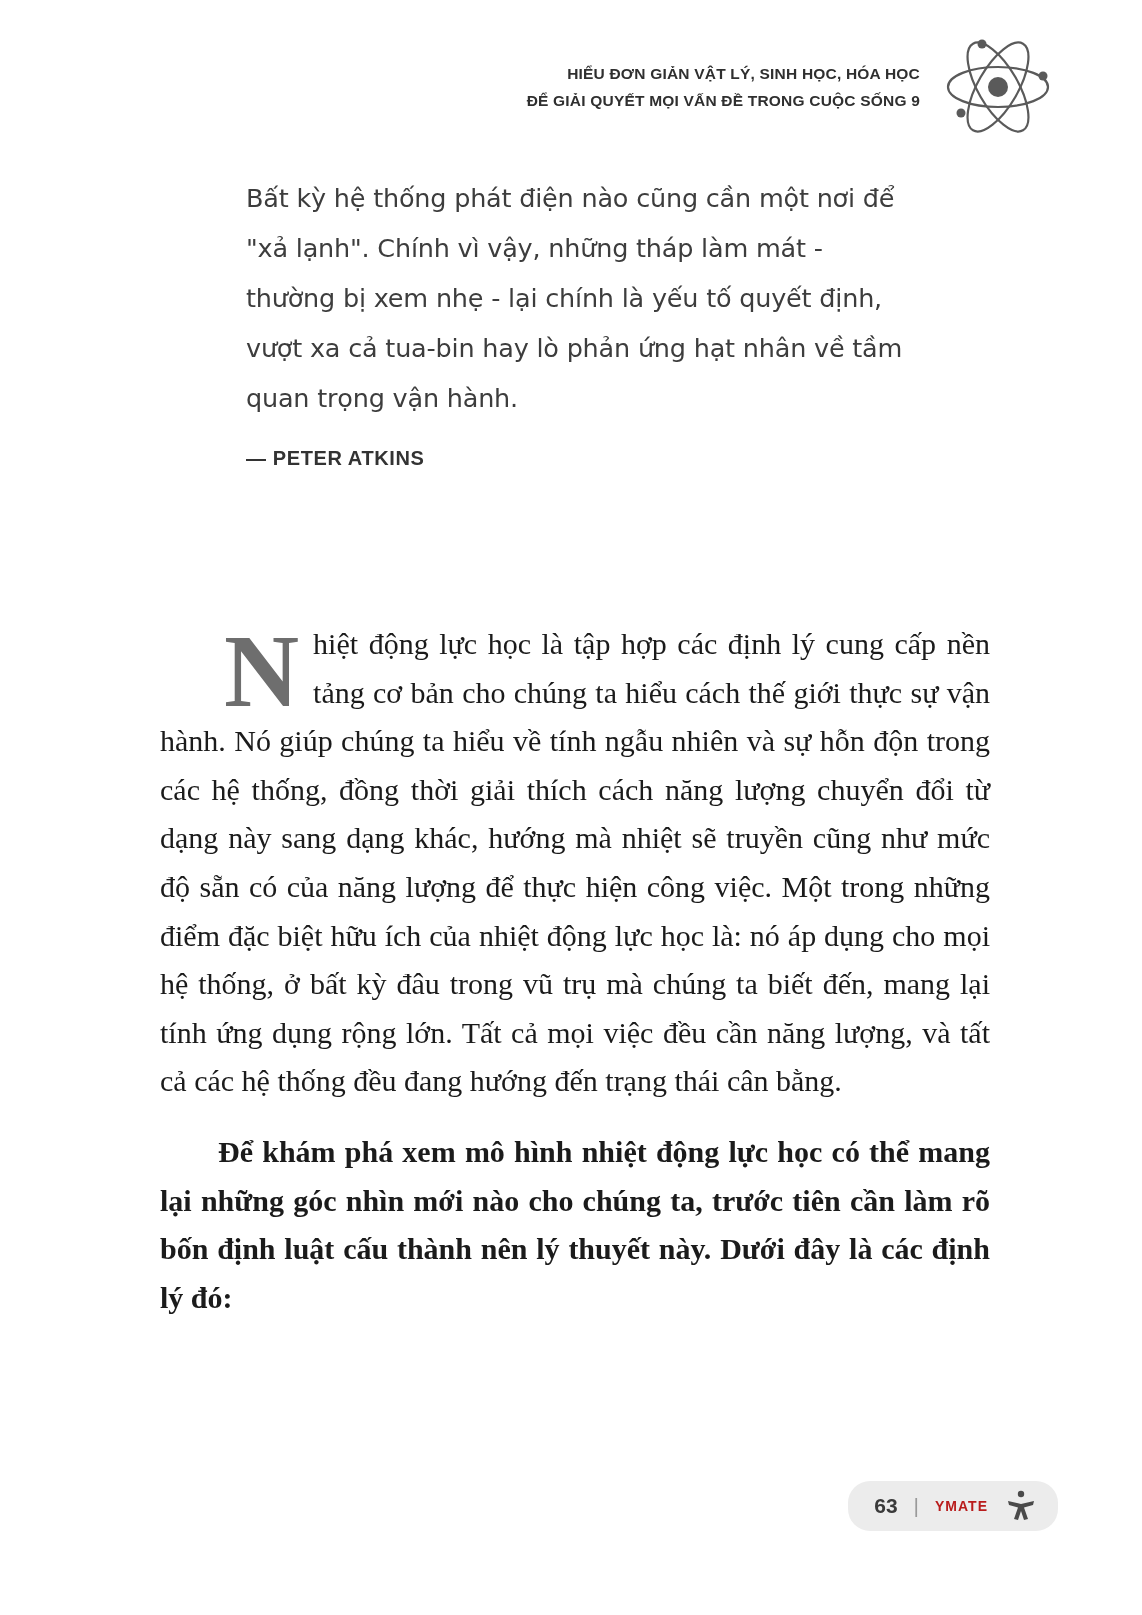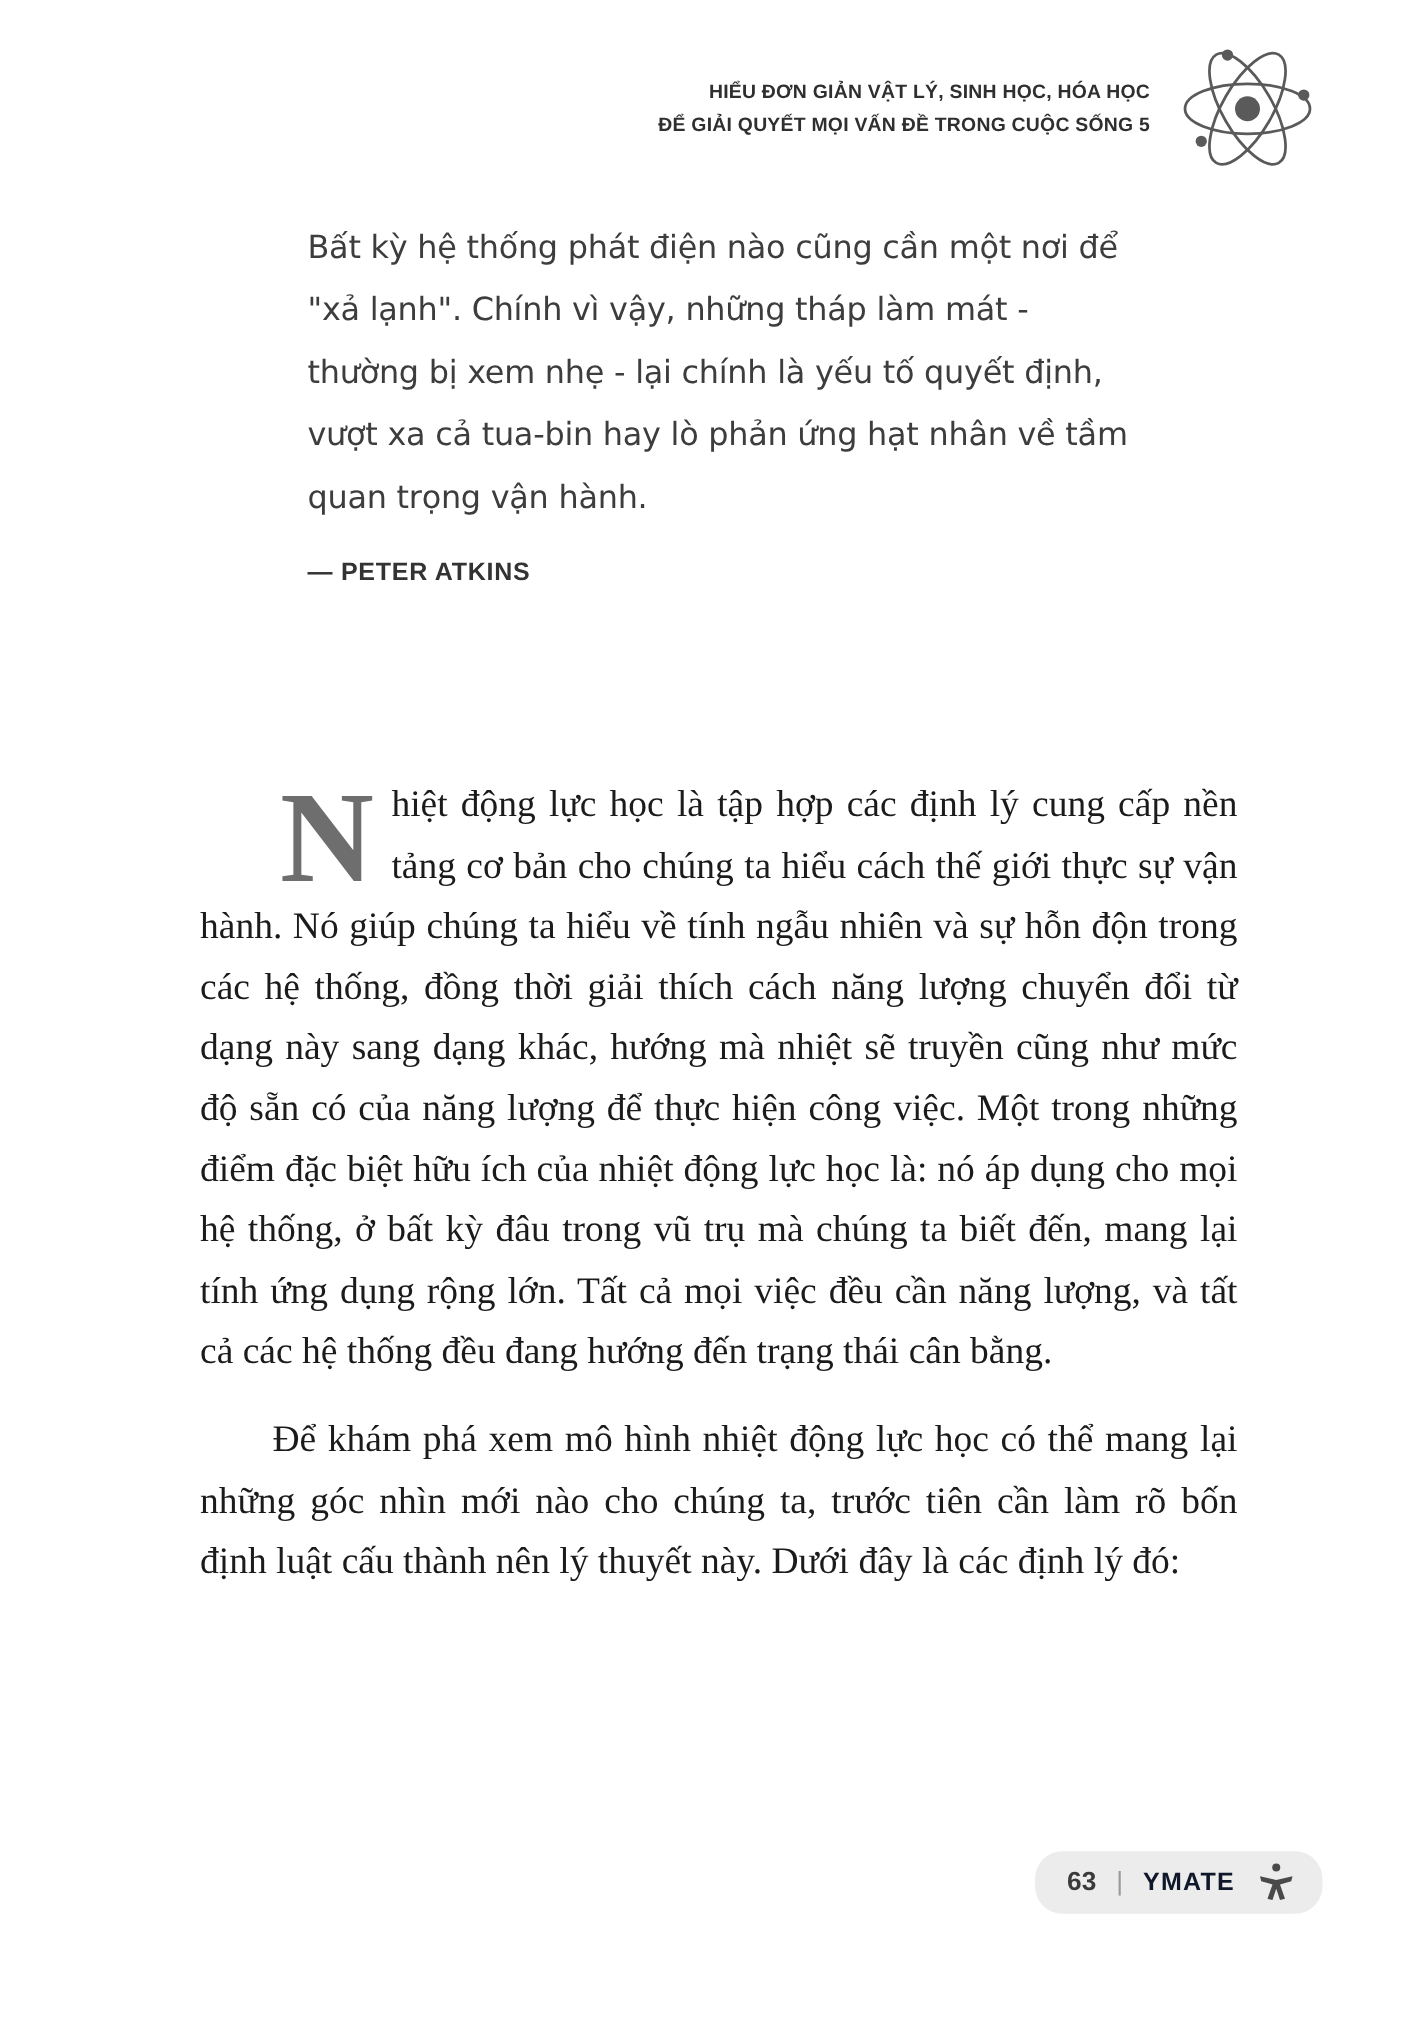--- a/index.html
+++ b/index.html
@@ -81,20 +81,21 @@
   }
   .body-text p {
     margin: 0 0 6px 0;
   }
   .para-1 {
     text-indent: 0;
   }
   .para-2 {
     text-indent: 58px;
     margin-top: 22px !important;
+    font-weight: bold;
   }
   .dropcap {
     float: left;
     font-family: "Liberation Serif", serif;
     font-size: 104px;
     line-height: 0.82;
     font-weight: bold;
     color: #6e6e6e;
     padding: 6px 14px 0 64px;
     margin-top: 2px;
@@ -119,40 +120,40 @@
     font-weight: bold;
     color: #3a3a3a;
   }
   .footer .sep {
     color: #9a9a9a;
     font-size: 21px;
     font-family: "Liberation Sans", sans-serif;
   }
   .footer .brand {
     font-family: "Liberation Sans", sans-serif;
-    font-size: 20px;
+    font-size: 14px;
     font-weight: bold;
     letter-spacing: 1px;
-    color: #0f172a;
+    color: #b91c1c;
   }
   .footer .logo {
     width: 34px;
     height: 34px;
     display: block;
   }
 </style>
 </head>
 <body>
 
 <div class="page">
 
   <div class="header">
     <div class="header-lines">
       <div>HIỂU ĐƠN GIẢN VẬT LÝ, SINH HỌC, HÓA HỌC</div>
-      <div>ĐỂ GIẢI QUYẾT MỌI VẤN ĐỀ TRONG CUỘC SỐNG 5</div>
+      <div>ĐỂ GIẢI QUYẾT MỌI VẤN ĐỀ TRONG CUỘC SỐNG 9</div>
     </div>
     <span class="atom-wrap">
       <svg viewBox="0 0 120 118" width="120" height="118" aria-hidden="true">
         <g fill="none" stroke="#5a5a5a" stroke-width="2.2">
           <ellipse cx="60" cy="59" rx="50" ry="20"></ellipse>
           <ellipse cx="60" cy="59" rx="50" ry="20" transform="rotate(60 60 59)"></ellipse>
           <ellipse cx="60" cy="59" rx="50" ry="20" transform="rotate(120 60 59)"></ellipse>
         </g>
         <circle cx="60" cy="59" r="10" fill="#5a5a5a"></circle>
         <circle cx="105" cy="48" r="4.5" fill="#5a5a5a"></circle>

